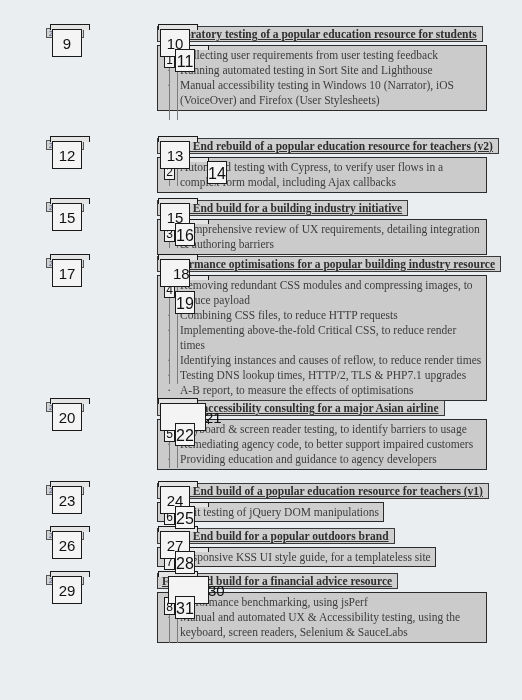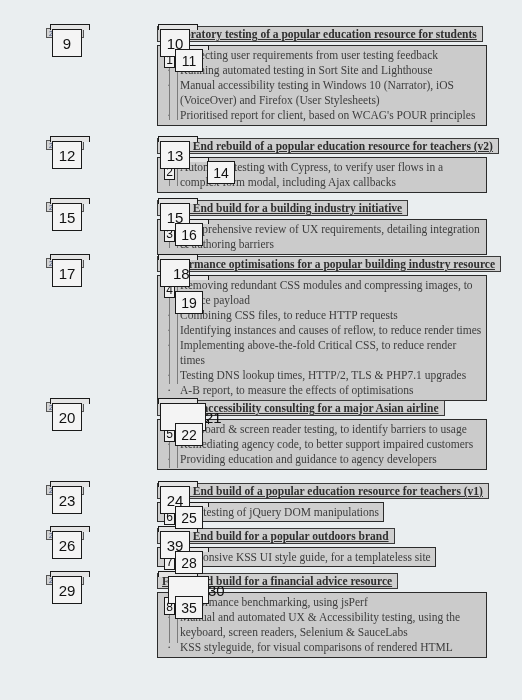--- a/index.html
+++ b/index.html
@@ -97,22 +97,22 @@
     color: #111;
     text-align: center;
     z-index: 40;
   }
   .marker.big {
     width: 30px; height: 28px;
     font-size: 15px;
     line-height: 28px;
   }
   .marker.mid {
-    width: 28px; height: 23px;
-    font-size: 14px;
+    width: 20px; height: 23px;
+    font-size: 16px;
     line-height: 23px;
   }
   .marker.tiny {
     width: 11px; height: 18px;
     font-size: 12px;
     line-height: 18px;
     background: #f0f0f0;
     z-index: 38;
   }
   
@@ -132,21 +132,20 @@
   <div class="entry" style="top:24px;">
     <div class="year-wrap">
       <span class="year-label">2018</span>
     </div>
     <div class="content-wrap">
       <span class="job-title">Exploratory testing of a popular education resource for students</span>
       <ul class="bullets">
         <li>Collecting user requirements from user testing feedback</li>
         <li>Running automated testing in Sort Site and Lighthouse</li>
         <li>Manual accessibility testing in Windows 10 (Narrator), iOS (VoiceOver) and Firefox (User Stylesheets)</li>
-        <li>Prioritised report for client, based on WCAG's POUR principles</li>
       </ul>
     </div>
   </div>
   <div class="rule" style="left:169px; top:38px; height:82px;"></div>
   <div class="rule" style="left:177px; top:46px; height:74px;"></div>
 
   <div class="entry" style="top:136px;">
     <div class="year-wrap">
       <span class="year-label">2018</span>
     </div>
@@ -176,22 +175,22 @@
 
   <div class="entry" style="top:254px;">
     <div class="year-wrap">
       <span class="year-label">2017</span>
     </div>
     <div class="content-wrap">
       <span class="job-title">Performance optimisations for a popular building industry resource</span>
       <ul class="bullets">
         <li>Removing redundant CSS modules and compressing images, to reduce payload</li>
         <li>Combining CSS files, to reduce HTTP requests</li>
+        <li>Implementing above-the-fold Critical CSS, to reduce render times</li>
         <li>Identifying instances and causes of reflow, to reduce render times</li>
-        <li>Implementing above-the-fold Critical CSS, to reduce render times</li>
         <li>Testing DNS lookup times, HTTP/2, TLS &amp; PHP7.1 upgrades</li>
         <li>A-B report, to measure the effects of optimisations</li>
       </ul>
     </div>
   </div>
   <div class="rule" style="left:169px; top:268px; height:116px;"></div>
   <div class="rule" style="left:177px; top:276px; height:108px;"></div>
 
   <div class="entry" style="top:398px;">
     <div class="year-wrap">
@@ -239,21 +238,20 @@
 
   <div class="entry" style="top:571px;">
     <div class="year-wrap">
       <span class="year-label">2015</span>
     </div>
     <div class="content-wrap">
       <span class="job-title">Front End build for a financial advice resource</span>
       <ul class="bullets">
         <li>Performance benchmarking, using jsPerf</li>
         <li>Manual and automated UX &amp; Accessibility testing, using the keyboard, screen readers, Selenium &amp; SauceLabs</li>
-        <li>KSS styleguide, for visual comparisons of rendered HTML</li>
       </ul>
     </div>
   </div>
   <div class="rule" style="left:169px; top:585px; height:58px;"></div>
   <div class="rule" style="left:177px; top:593px; height:50px;"></div>
 
   <div class="marker-tab" style="left:50px; top:24px; width:40px; height:6px;"></div>
   <div class="marker big" style="left:52px; top:29px;">9</div>
   <div class="marker-tab" style="left:158px; top:24px; width:40px; height:6px;"></div>
   <div class="marker big" style="left:160px; top:29px;">10</div>
@@ -297,26 +295,26 @@
   <div class="marker big" style="left:52px; top:486px;">23</div>
   <div class="marker-tab" style="left:158px; top:481px; width:40px; height:6px;"></div>
   <div class="marker big" style="left:160px; top:486px;">24</div>
   <div class="marker tiny" style="left:164px; top:507px;">6</div>
   <div class="marker-tab" style="left:173px; top:502px; width:36px; height:5px;"></div>
   <div class="marker mid" style="left:175px; top:506px;">25</div>
 
   <div class="marker-tab" style="left:50px; top:526px; width:40px; height:6px;"></div>
   <div class="marker big" style="left:52px; top:531px;">26</div>
   <div class="marker-tab" style="left:158px; top:526px; width:40px; height:6px;"></div>
-  <div class="marker big" style="left:160px; top:531px;">39</div>
+  <div class="marker big" style="left:160px; top:531px;">27</div>
   <div class="marker tiny" style="left:164px; top:552px;">7</div>
   <div class="marker-tab" style="left:173px; top:547px; width:36px; height:5px;"></div>
   <div class="marker mid" style="left:175px; top:551px;">28</div>
 
   <div class="marker-tab" style="left:50px; top:571px; width:40px; height:6px;"></div>
   <div class="marker big" style="left:52px; top:576px;">29</div>
   <div class="marker-tab" style="left:158px; top:571px; width:40px; height:6px;"></div>
   <div class="marker big" style="left:168px; top:576px;padding-left:39px;">30</div>
   <div class="marker tiny" style="left:164px; top:597px;">8</div>
   <div class="marker-tab" style="left:173px; top:592px; width:36px; height:5px;"></div>
-  <div class="marker mid" style="left:175px; top:596px;">35</div>
+  <div class="marker mid" style="left:175px; top:596px;">31</div>
 
 </div>
 
 </body></html>

